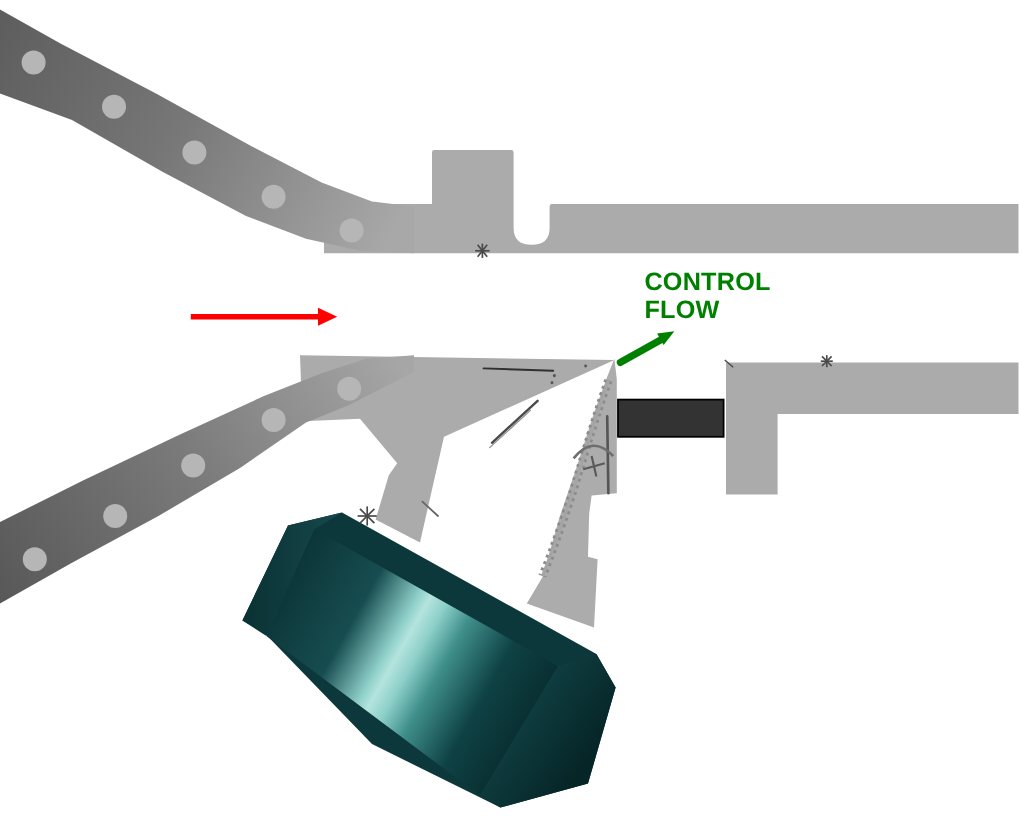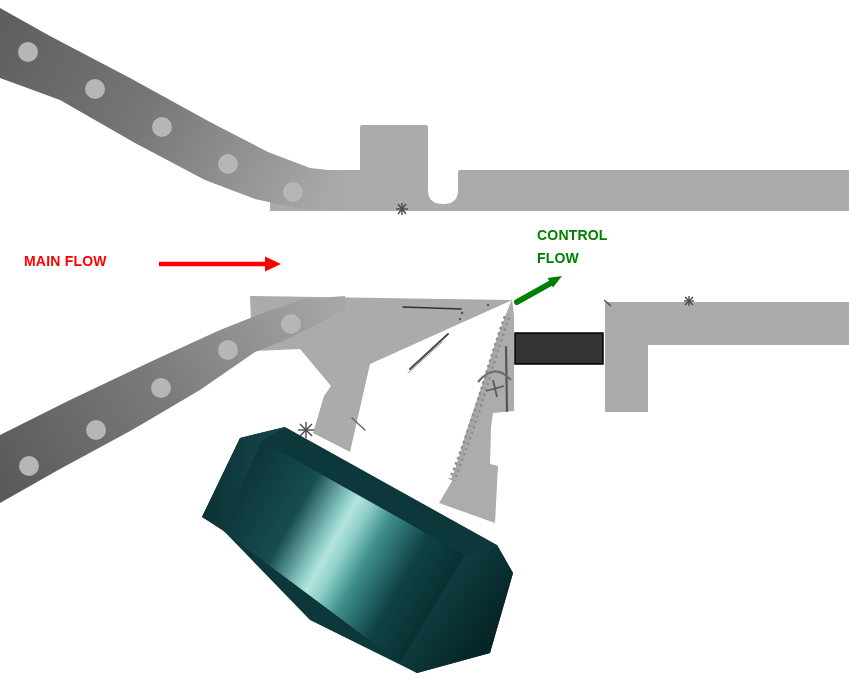--- a/index.html
+++ b/index.html
@@ -1,19 +1,19 @@
 <!DOCTYPE html>
 <html><head>
 <meta charset="utf-8">
 <style>
   html,body{margin:0;padding:0;background:#ffffff;}
   #stage{position:relative;width:849px;height:683px;background:#ffffff;overflow:hidden;
          font-family:"Liberation Sans","DejaVu Sans",sans-serif;}
   #stage svg{position:absolute;left:0;top:0;}
-  .lbl{position:absolute;font-weight:bold;font-size:14px;letter-spacing:.2px;line-height:23px;white-space:pre;}
+  .lbl{position:absolute;font-weight:bold;font-size:21px;letter-spacing:.2px;line-height:23px;white-space:pre;}
   .lbl-red{color:#ff0000;}
   .lbl-green{color:#008000;}
   .lbl-black{color:#000000;}
 </style>
 </head>
 <body>
 
 <div id="stage">
 <svg width="849" height="683" viewBox="0 0 849 683">
   <defs>
@@ -134,17 +134,16 @@
   <g>
     <line x1="159" y1="264" x2="266" y2="264" stroke-width="4.5" stroke="#ff0000"></line>
     <polygon points="281,264 265,256.5 265,271.5" fill="#ff0000"></polygon>
   </g>
   <g>
     <line x1="517" y1="302" x2="551" y2="283" stroke-width="6" stroke-linecap="round" stroke="#008000"></line>
     <polygon points="562,276 553,287.5 547.6,277.9" fill="#008000"></polygon>
   </g>
 </svg>
 
-<div class="lbl lbl-red" style="left:24px;top:250px;">MAIN FLOW</div>
 
 <div class="lbl lbl-green" style="left:537px;top:224px;"><span>CONTROL</span><br><span>FLOW</span></div>
 
 </div>
 
 </body></html>

